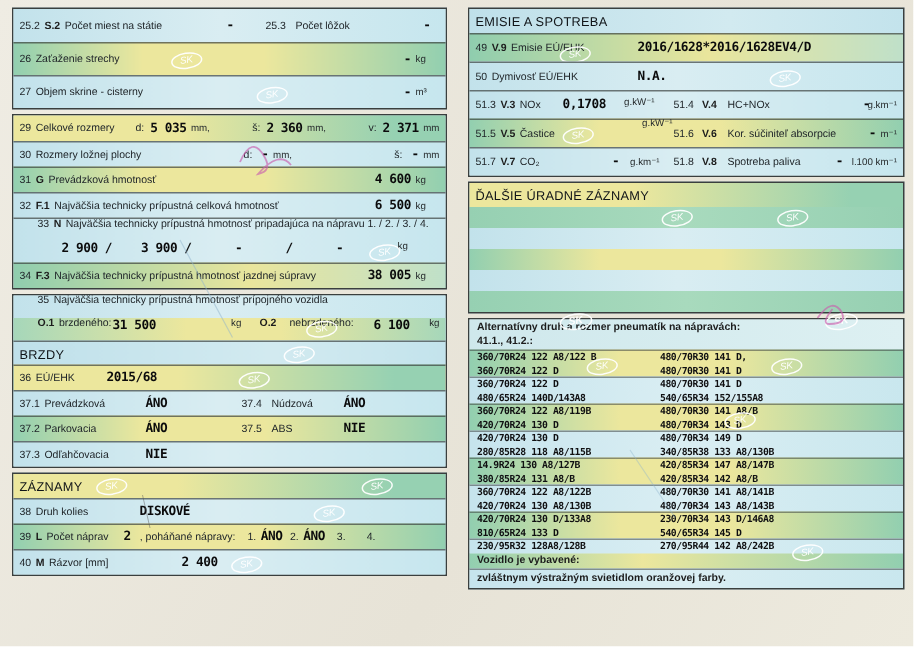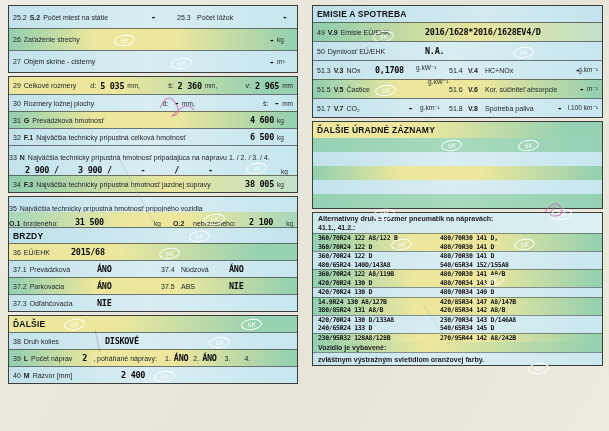--- a/index.html
+++ b/index.html
@@ -6,22 +6,22 @@
   .page{position:relative;width:609px;height:431px;background:linear-gradient(120deg,#efece3,#e7e3d7 60%,#edeade);
         overflow:hidden;font-family:"Liberation Sans","DejaVu Sans",sans-serif;color:#1c1c1c;}
   .col{position:absolute;top:5px;}
   .col-left{left:8px;width:290px;}
   .col-right{left:312px;width:291px;}
   .box{border:1.5px solid #3a3f3e;margin-bottom:3px;position:relative;background:#d8ecef;}
   .r{position:relative;display:flex;align-items:center;padding:0 4px;border-top:1px solid rgba(60,66,64,.7);box-sizing:border-box;}
   .r:first-child{border-top:none;}
   .b1r{height:22px;} .sr{height:17px;} .er{height:19px;} .hr{height:16px;}
   .dr{height:30px;flex-direction:column;align-items:stretch;justify-content:center;padding:0;}
-  .dr .ln{display:flex;align-items:flex-end;padding:0 0;height:15px;position:relative;}
-  .hdr{font-weight:bold;font-size:8.5px;letter-spacing:.2px;color:#101418;}
+  .dr .ln{display:flex;align-items:flex-start;padding:0 16px;height:15px;position:relative;}
+  .hdr{font-weight:normal;font-size:8.5px;letter-spacing:.2px;color:#101418;}
   .num{font-size:7px;color:#20262a;margin-right:3px;white-space:nowrap;}
   .code{font-size:7px;font-weight:bold;margin-right:3px;white-space:nowrap;}
   .lbl{font-size:7px;color:#20262a;white-space:nowrap;}
   .val{font-family:"DejaVu Sans Mono",monospace;font-weight:bold;font-size:8.5px;color:#0b0b0c;letter-spacing:-.3px;white-space:pre;}
   .unit{font-size:6.5px;color:#272c2e;margin-left:3px;font-family:"Liberation Sans","DejaVu Sans",sans-serif;white-space:nowrap;}
   .uw{width:16px;}
   .sp{flex:1;}
   .abs{position:absolute;}
   
   .bg-b{background:linear-gradient(90deg,#c2e2eb 0%,#d9edf2 48%,#c6e6ee 100%);}
@@ -90,21 +90,21 @@
       <div class="r sr bg-y2g">
         <span class="num">29</span>
         <span class="lbl">Celkové rozmery</span>
         <span class="lbl" style="margin-left:14px">d:</span>
         <span class="val" style="margin-left:4px">5 035</span>
         <span class="unit">mm,</span>
         <span class="lbl" style="margin-left:auto">š:</span>
         <span class="val" style="margin-left:4px">2 360</span>
         <span class="unit">mm,</span>
         <span class="lbl" style="margin-left:auto">v:</span>
-        <span class="val" style="margin-left:4px">2 965</span>
+        <span class="val" style="margin-left:4px">2 371</span>
         <span class="unit">mm</span>
       </div>
       <div class="r sr bg-b">
         <span class="num">30</span>
         <span class="lbl">Rozmery ložnej plochy</span>
         <span class="lbl" style="margin-left:auto">d:</span>
         <span class="val" style="margin-left:6px">-</span>
         <span class="unit">mm,</span>
         <span class="lbl" style="margin-left:auto">š:</span>
         <span class="val" style="margin-left:6px">-</span>
@@ -155,21 +155,21 @@
           <span class="num">35</span>
           <span class="lbl">Najväčšia technicky prípustná hmotnosť prípojného vozidla</span>
         </div>
         <div class="ln" style="background:linear-gradient(90deg,#a6d7ba,#ece79d 40%,#ece79d 62%,#a6d7ba)">
           <span class="code">O.1</span>
           <span class="lbl">brzdeného:</span>
           <span class="val abs" style="left:66px">31 500</span>
           <span class="unit abs" style="left:142px">kg</span>
           <span class="code abs" style="left:164px">O.2</span>
           <span class="lbl abs" style="left:184px">nebrzdeného:</span>
-          <span class="val abs" style="left:240px">2 100</span>
+          <span class="val abs" style="left:240px">6 100</span>
           <span class="unit abs" style="right:4px">kg</span>
           <span class="sk" style="left:195px;top:2px">SK</span>
         </div>
       </div>
       <div class="r hr bg-hb">
         <span class="hdr">BRZDY</span>
         <span class="sk" style="left:180px;top:3px">SK</span>
       </div>
       <div class="r sr bg-y2g">
         <span class="num">36</span>
@@ -195,28 +195,28 @@
       </div>
       <div class="r sr bg-b">
         <span class="num">37.3</span>
         <span class="lbl">Odľahčovacia</span>
         <span class="val abs" style="left:88px">NIE</span>
       </div>
     </div>
 
     <div class="box">
       <div class="r hr bg-y2g">
-        <span class="hdr">ĎALŠIE</span>
+        <span class="hdr">ZÁZNAMY</span>
         <span class="sk" style="left:55px;top:3px">SK</span>
         <span class="sk" style="left:232px;top:3px">SK</span>
       </div>
       <div class="r sr bg-b">
         <span class="num">38</span>
         <span class="lbl">Druh kolies</span>
-        <span class="val abs" style="left:96px">DISKOVÉ</span>
+        <span class="val abs" style="left:84px">DISKOVÉ</span>
         <span class="sk" style="left:200px;top:4px">SK</span>
       </div>
       <div class="r sr bg-g">
         <span class="num">39</span>
         <span class="code">L</span>
         <span class="lbl">Počet náprav</span>
         <span class="val" style="margin-left:10px">2</span>
         <span class="lbl" style="margin-left:6px">, poháňané nápravy:</span>
         <span class="lbl" style="margin-left:8px">1.</span>
         <span class="val" style="margin-left:3px">ÁNO</span>
@@ -340,38 +340,52 @@
             <div class="tline">
               <span class="tc1">420/70R24 130 D</span>
               <span class="tc2">480/70R34 143 D</span>
             </div>
           </div>
           <div class="tgroup">
             <div class="tline">
               <span class="tc1">420/70R24 130 D</span>
               <span class="tc2">480/70R34 149 D</span>
             </div>
+            <div class="tline">
+              <span class="tc1">280/85R28 118 A8/115B</span>
+              <span class="tc2">340/85R38 133 A8/130B</span>
+            </div>
           </div>
           <div class="tgroup">
             <div class="tline">
               <span class="tc1">14.9R24 130 A8/127B</span>
               <span class="tc2">420/85R34 147 A8/147B</span>
             </div>
             <div class="tline">
               <span class="tc1">380/85R24 131 A8/B</span>
               <span class="tc2">420/85R34 142 A8/B</span>
             </div>
           </div>
           <div class="tgroup">
             <div class="tline">
+              <span class="tc1">360/70R24 122 A8/122B</span>
+              <span class="tc2">480/70R30 141 A8/141B</span>
+            </div>
+            <div class="tline">
+              <span class="tc1">420/70R24 130 A8/130B</span>
+              <span class="tc2">480/70R34 143 A8/143B</span>
+            </div>
+          </div>
+          <div class="tgroup">
+            <div class="tline">
               <span class="tc1">420/70R24 130 D/133A8</span>
               <span class="tc2">230/70R34 143 D/146A8</span>
             </div>
             <div class="tline">
-              <span class="tc1">240/65R24 133 D</span>
+              <span class="tc1">810/65R24 133 D</span>
               <span class="tc2">540/65R34 145 D</span>
             </div>
           </div>
           <div class="tgroup">
             <div class="tline">
               <span class="tc1">230/95R32 128A8/128B</span>
               <span class="tc2">270/95R44 142 A8/242B</span>
             </div>
           </div>
         </div>

